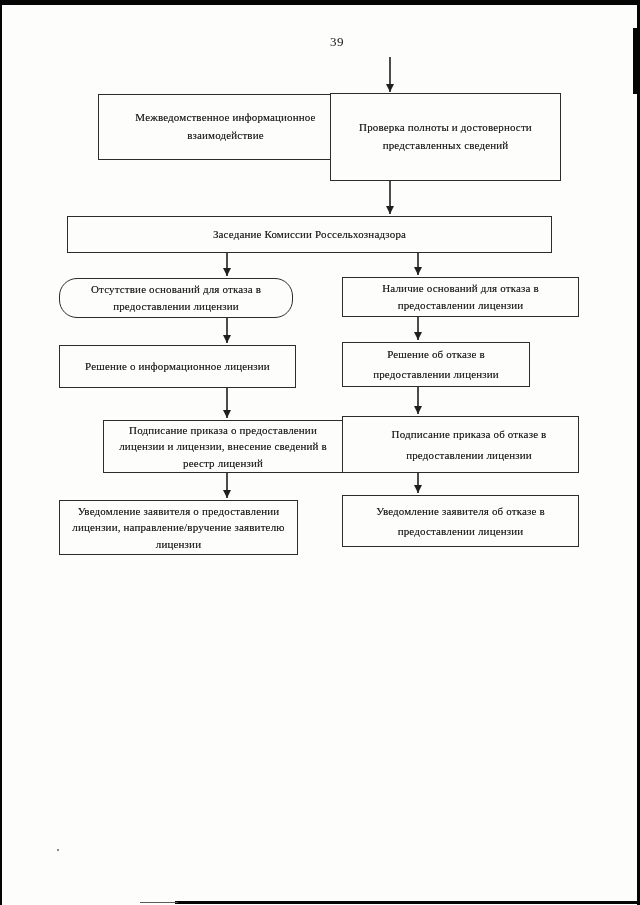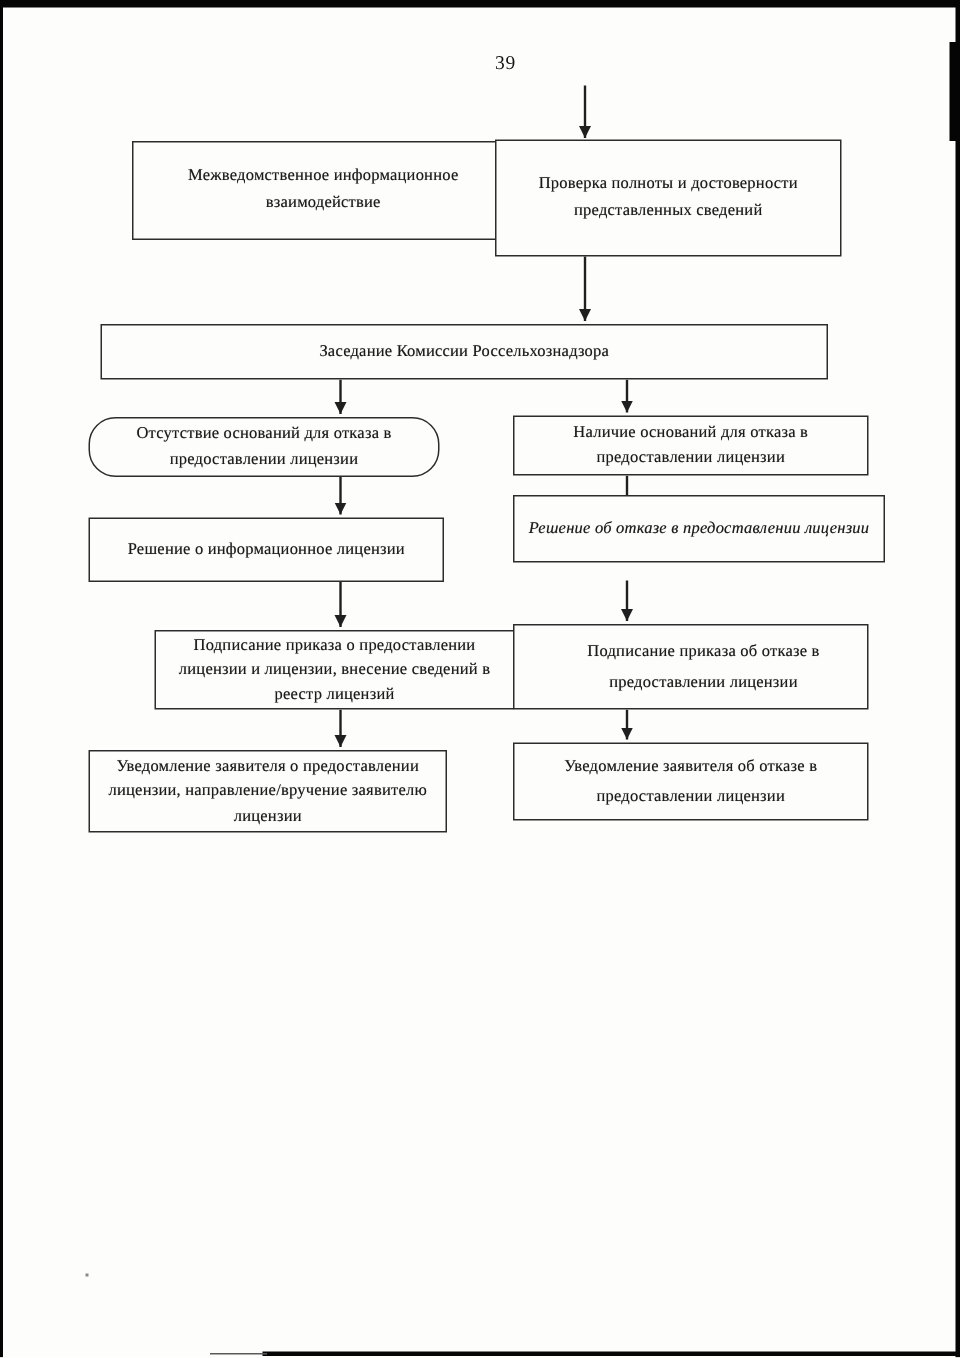--- a/index.html
+++ b/index.html
@@ -47,29 +47,29 @@
     justify-content: center;
     text-align: center;
     font-size: 11px;
     line-height: 1.55;
     letter-spacing: 0.15px;
     color: #1b1b1b;
     padding: 2px 9px;
     text-shadow: 0 0 0.45px rgba(20,20,20,0.55);
   }
   
-  .n-interagency { left: 88px;  top: 94px;  width: 255px; height: 66px; line-height: 1.6; font-family: Liberation Serif, serif; }
-  .n-check       { left: 330px; top: 93px;  width: 231px; height: 78px; line-height: 1.6; }
+  .n-interagency { left: 98px;  top: 94px;  width: 255px; height: 66px; line-height: 1.6; font-family: Liberation Serif, serif; }
+  .n-check       { left: 330px; top: 93px;  width: 231px; height: 88px; line-height: 1.6; }
   .n-commission  { left: 67px;  top: 216px; width: 485px; height: 37px; }
   .n-l1 { left: 59px; top: 278px; width: 234px; height: 40px; border-radius: 18px; }
   .n-l2 { left: 59px; top: 345px; width: 237px; height: 43px; }
   .n-l3 { left: 59px; top: 420px; width: 240px; height: 53px; line-height: 1.5; margin-left: 44px; }
   .n-l4 { left: 59px; top: 500px; width: 239px; height: 55px; line-height: 1.5; }
   .n-r1 { left: 342px; top: 277px; width: 237px; height: 40px; }
-  .n-r2 { left: 342px; top: 330px; width: 248px; height: 45px; line-height: 1.75; font-style: italic; }
+  .n-r2 { left: 342px; top: 342px; width: 188px; height: 45px; line-height: 1.75; }
   .n-r3 { left: 342px; top: 416px; width: 237px; height: 57px; line-height: 1.85; padding-left: 26px; }
   .n-r4 { left: 342px; top: 495px; width: 237px; height: 52px; line-height: 1.85; }
 
   svg.connectors {
     position: absolute;
     left: 0; top: 0;
     width: 640px; height: 905px;
     pointer-events: none;
   }
   svg.connectors line { stroke: #1f1f1f; stroke-width: 1.6px; }

